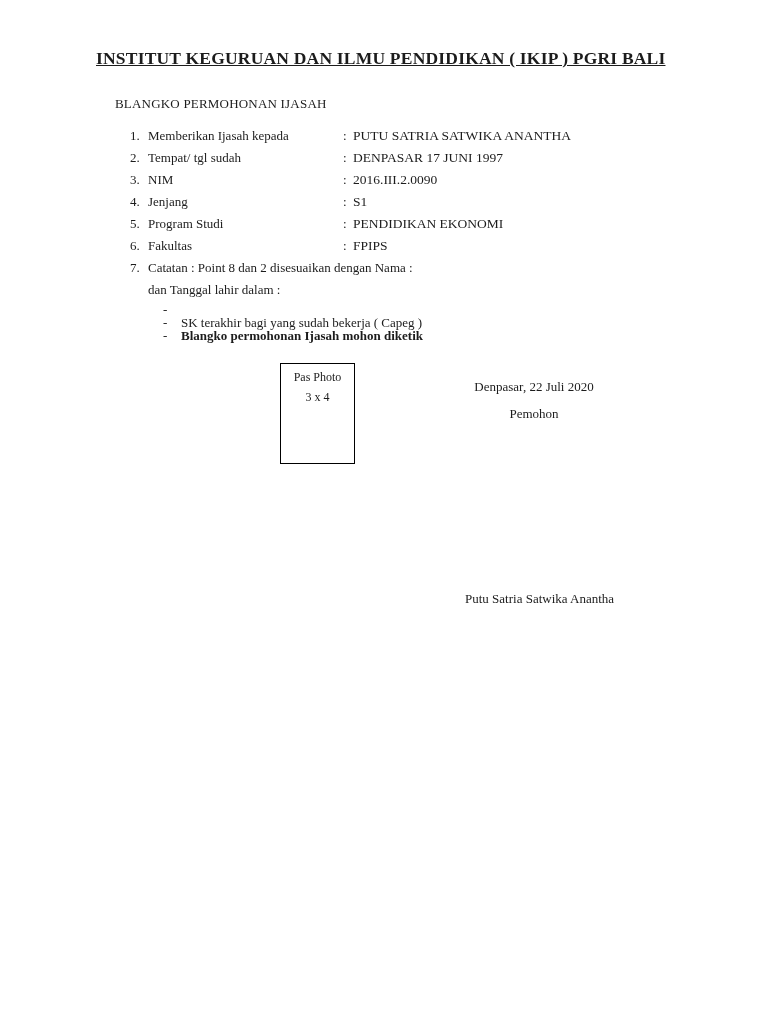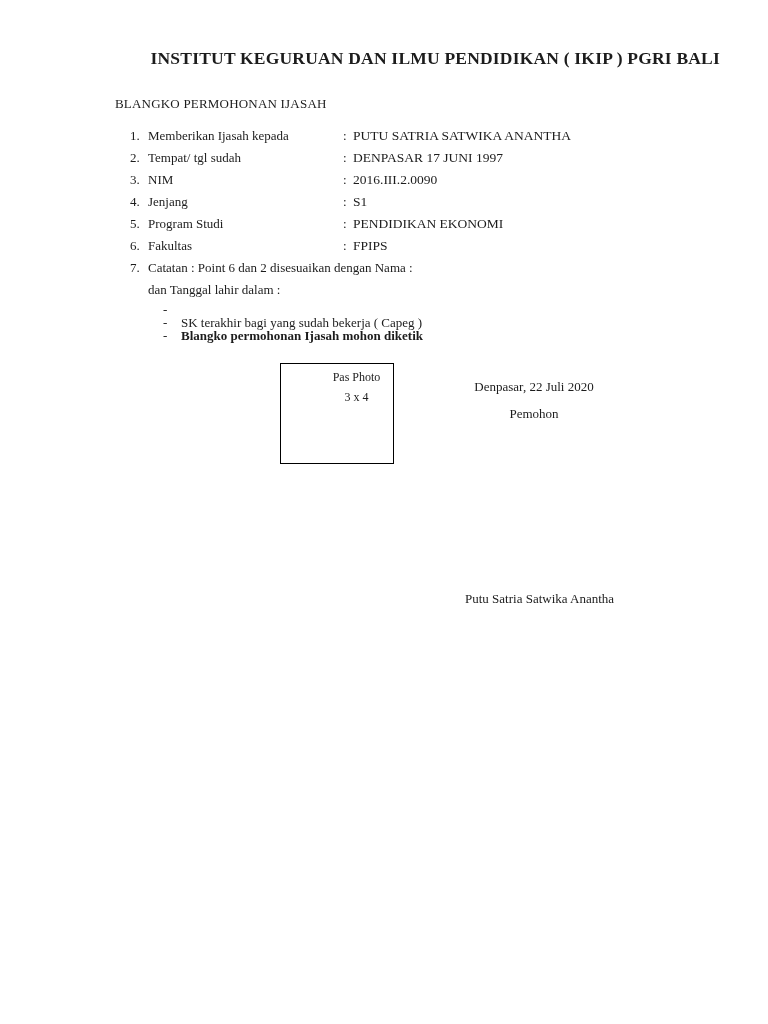--- a/index.html
+++ b/index.html
@@ -14,25 +14,26 @@
     background: #ffffff;
     font-family: "Liberation Serif", serif;
     color: #1c1c1c;
     overflow: hidden;
   }
   .doc-title {
     position: absolute;
     top: 48px;
     left: 96px;
     width: 624px;
-    text-align: right;
+    text-align: left;
     font-size: 17.5px;
     font-weight: bold;
     letter-spacing: 0.2px;
     white-space: nowrap;
+    text-decoration: underline;
   }
   .form-heading {
     position: absolute;
     top: 96px;
     left: 115px;
     font-size: 13px;
     letter-spacing: 0.2px;
   }
   .row, .note-line1 {
     position: absolute;
@@ -74,21 +75,20 @@
   .b3 .btxt { font-weight: bold; text-align: right; }
   .photo-box {
     position: absolute;
     left: 280px;
     top: 363px;
     width: 73px;
     height: 99px;
     border: 1.5px solid #000000;
     text-align: center;
     font-size: 12px;
-    padding-left: 39px;
   }
   .photo-box .pb-line1 { margin-top: 6px; }
   .photo-box .pb-line2 { margin-top: 5px; }
   .sign-block {
     position: absolute;
     left: 454px;
     top: 379px;
     width: 160px;
     text-align: center;
     font-size: 13px;
@@ -148,21 +148,21 @@
 
   <div class="row r6">
     <span class="no">6.</span>
     <span class="lbl">Fakultas</span>
     <span class="sep">:</span>
     <span class="val">FPIPS</span>
   </div>
 
   <div class="note-line1">
     <span class="no">7.</span>
-    <span class="txt">Catatan : Point 6 dan 2 disesuaikan dengan Nama :</span>
+    <span class="txt">Catatan : Point 8 dan 2 disesuaikan dengan Nama :</span>
   </div>
 
   <div class="note-line2">dan Tanggal lahir dalam :</div>
 
   <div class="bullet b1">
     <span class="marker">-</span>
   </div>
 
   <div class="bullet b2">
     <span class="marker">-</span>

